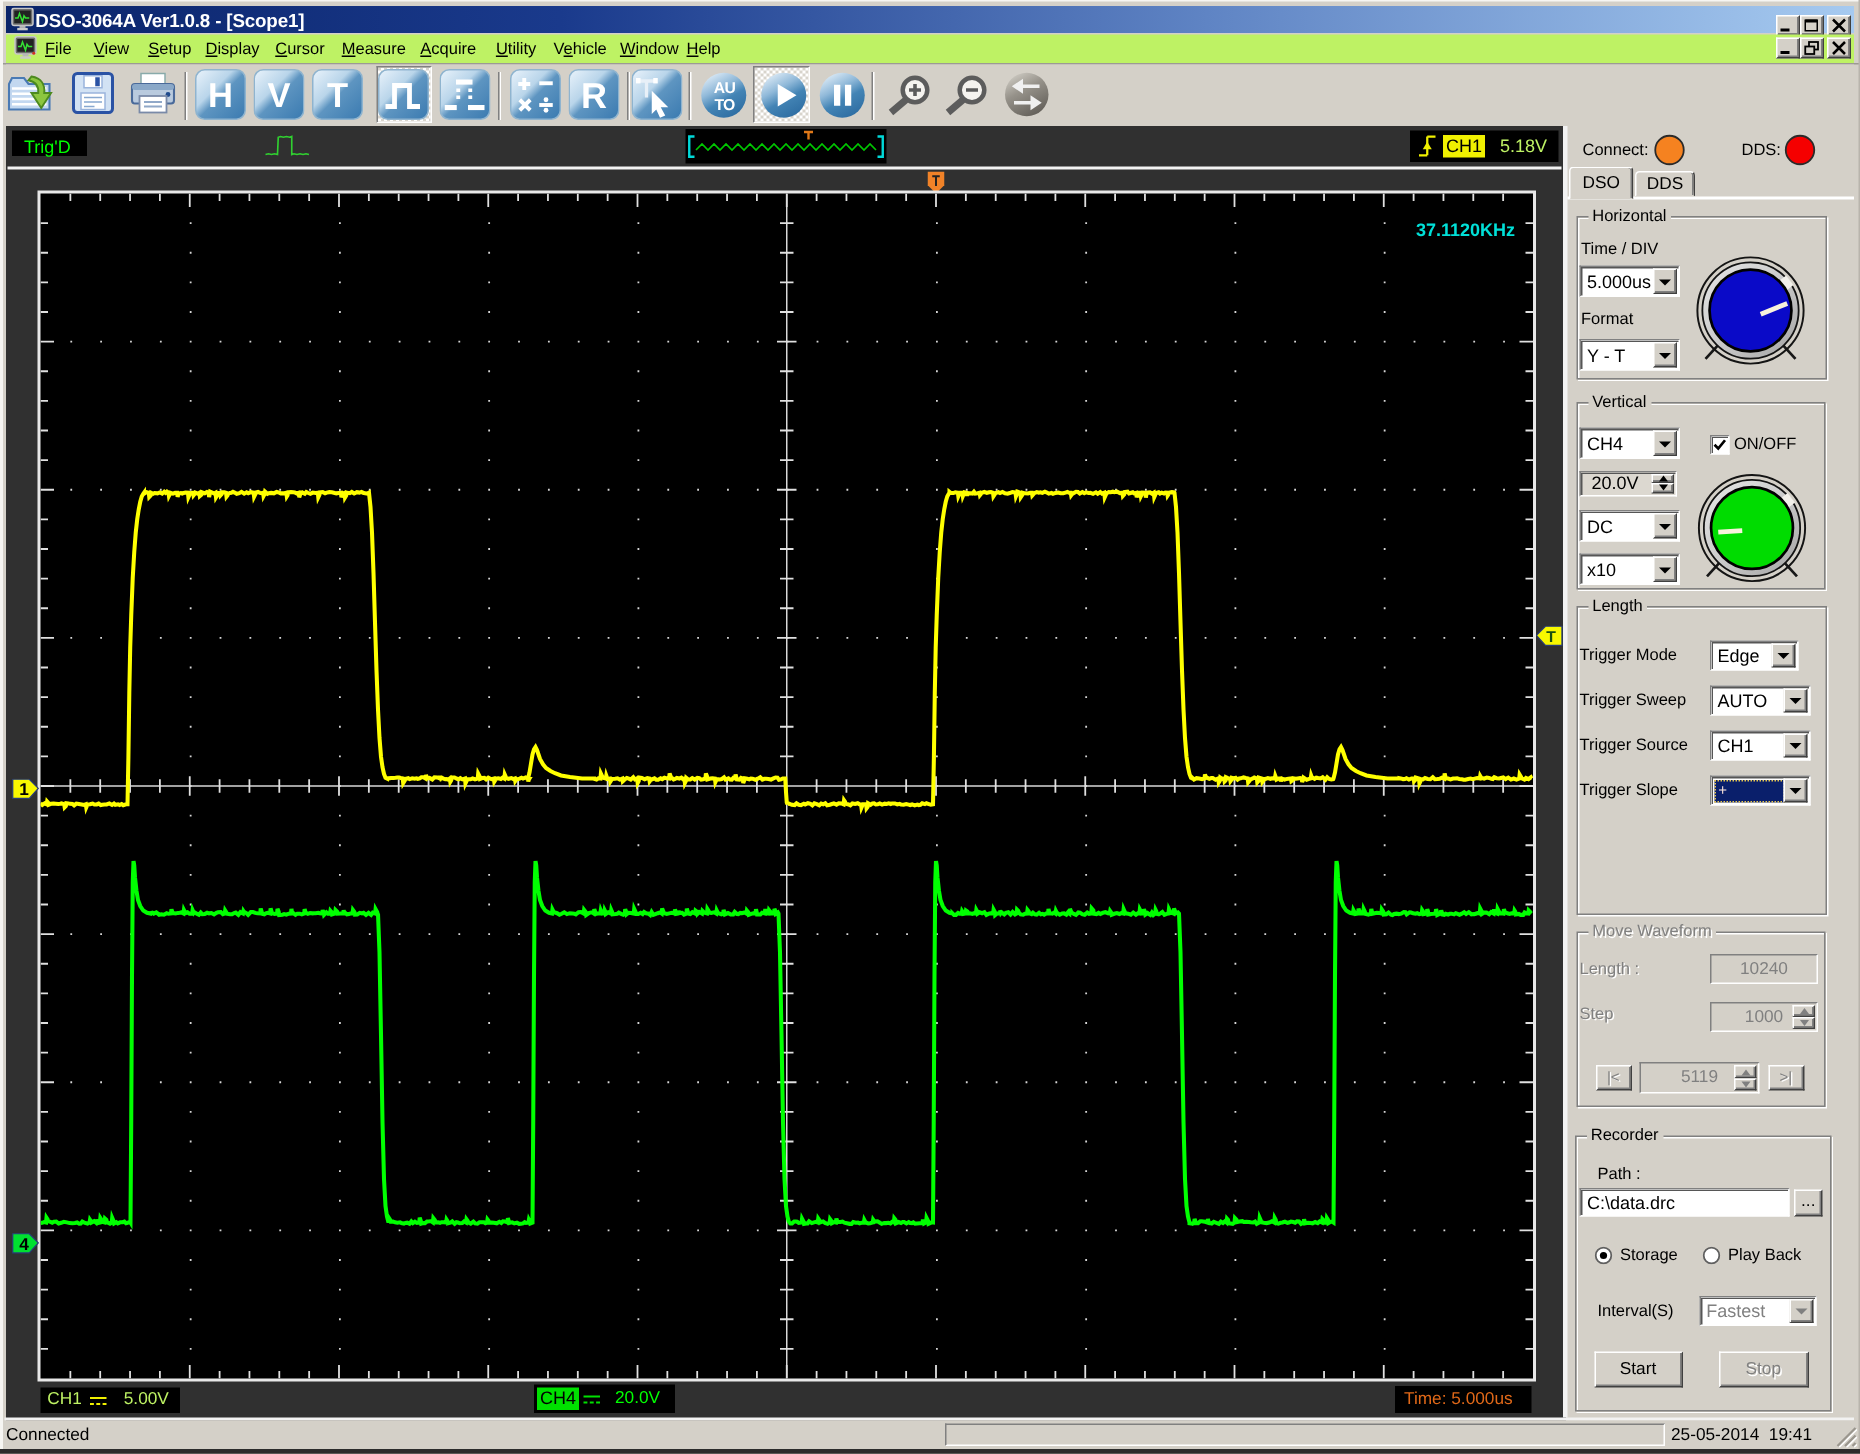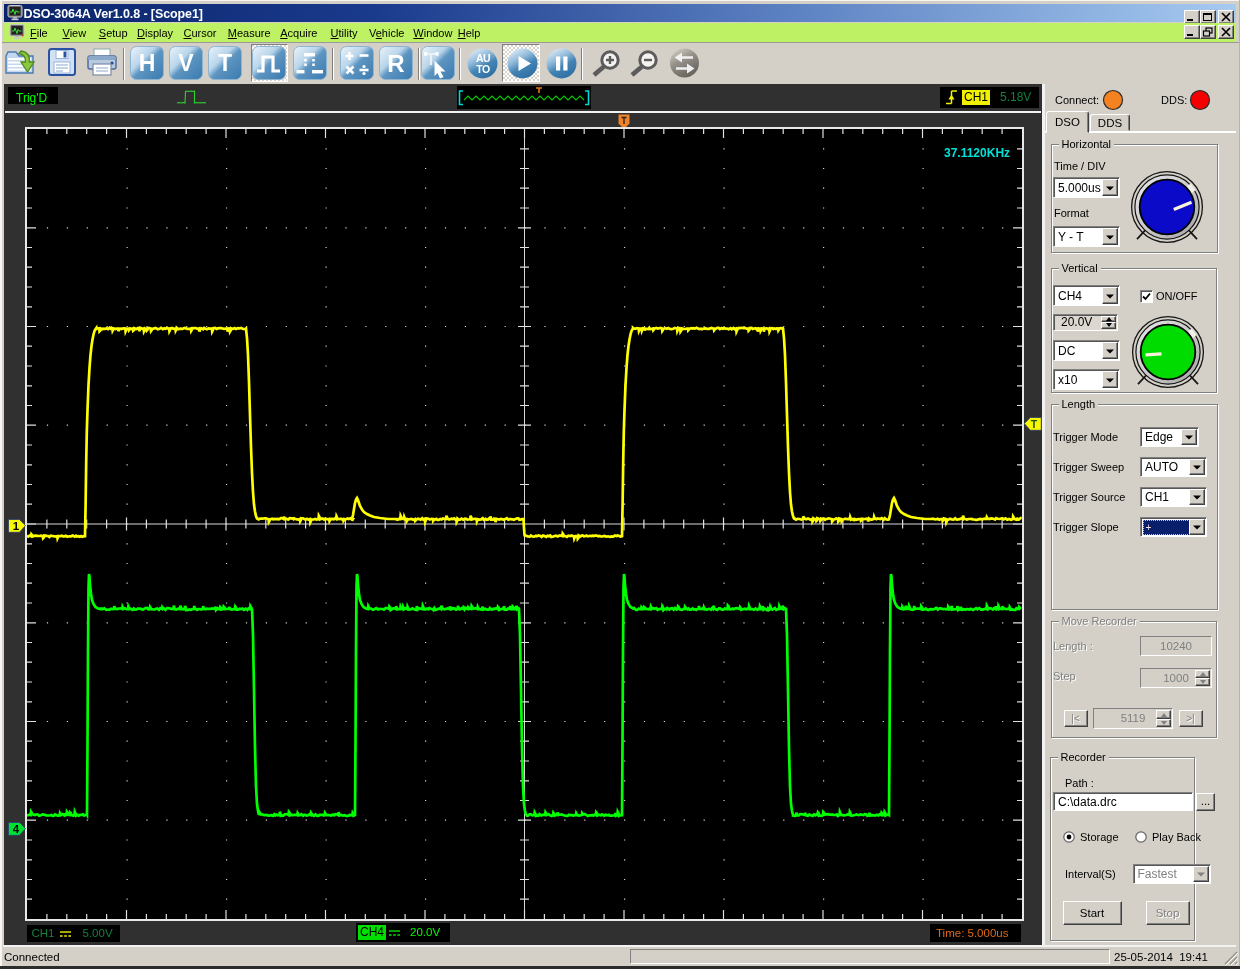--- a/index.html
+++ b/index.html
@@ -14,21 +14,21 @@
 .menuline{left:0;top:42px;width:1240px;height:1px;background:#9c9a94}
 .toolbar{left:4px;top:43px;width:1232px;height:41px;background:#d4d0c8}
 .tsep{top:5px;width:2px;height:32px;border-left:1px solid #808080;border-right:1px solid #fff}
 .tbtn{top:3px}
 .pressedfr{border:1px solid;border-color:#808080 #fff #fff #808080;background-image:conic-gradient(#fff 25%,#d8d4cc 0 50%,#fff 0 75%,#d8d4cc 0);background-size:4px 4px}
 .dark{left:4px;top:84px;width:1040px;height:863px;background:#303030}
 .blkbox{background:#000;position:absolute}
 .whline{position:absolute;background:#f2f2f2}
 .scopefr{position:absolute;left:21px;top:43px;width:999px;height:794px;background:#e8e8e8}
 .grn{color:#00ff00}
-.ylw{color:#15803d}
+.ylw{color:#bef264}
 .sunken{border:1px solid;border-color:#808080 #fff #fff #808080;box-shadow:inset 1px 1px 0 #565656}
 .sunken2{border:1px solid;border-color:#808080 #fff #fff #808080}
 .group{position:absolute;border:1px solid #808080;box-shadow:inset 1px 1px 0 #fff,1px 1px 0 #fff}
 .glegend{position:absolute;top:-7px;left:7px;background:#d4d0c8;padding:0 3px;font-size:11px}
 .combo{position:absolute;background:#fff}
 .combo .txt{position:absolute;left:4px;top:50%;transform:translateY(-50%);font-size:12px;white-space:pre}
 .drop{position:absolute;right:1px;top:1px;bottom:1px;width:16px;background:#d4d0c8;border:1px solid;border-color:#fff #404040 #404040 #fff;box-shadow:inset -1px -1px 0 #808080}
 .drop:after{content:"";position:absolute;left:50%;top:50%;transform:translate(-50%,-40%);border:4px solid transparent;border-top:4px solid #000;border-bottom:none}
 .drop.dis:after{border-top-color:#808080}
 .lbl{position:absolute;font-size:11px;white-space:pre}
@@ -411,21 +411,21 @@
     <span class="txt">CH1</span>
     <span class="drop"></span>
   </div>
 <div class="abs lbl" style="left:1053px;top:521px">Trigger Slope</div>
 <div class="combo sunken" style="left:1140px;top:517px;width:67px;height:20px">
     <div class="abs" style="left:1.5px;top:1.5px;width:47px;height:15px;background:#0a1f6b;border:1px dotted #e8c850;color:#f8e0d8;font-size:10px;line-height:14px;padding-left:2px">+</div>
     <span class="drop"></span>
   </div>
 
 <div class="group" style="left:1050.5px;top:621px;width:166.5px;height:117px">
-    <div class="glegend disemb">Move Recorder</div>
+    <div class="glegend disemb">Move Waveform</div>
   </div>
 <div class="abs lbl disemb" style="left:1053px;top:640px">Length :</div>
 <div class="abs sunken2" style="left:1140px;top:636px;width:72px;height:20px;text-align:center;line-height:18px;font-size:11.5px;color:#808080">10240</div>
 <div class="abs lbl disemb" style="left:1053px;top:670px">Step</div>
 <div class="abs sunken2 dis" style="left:1140px;top:668px;width:72px;height:20px;text-align:center;line-height:18px;font-size:11.5px;color:#808080">1000<span class="spin">
       <span class="spinb" style="top:0">
         <span class="arr-u"></span>
       </span>
       <span class="spinb" style="top:50%">
         <span class="arr-d"></span>
@@ -435,21 +435,21 @@
 <div class="abs sunken2 dis" style="left:1093px;top:708px;width:80px;height:21px;text-align:center;line-height:19px;font-size:11.5px;color:#808080">5119<span class="spin">
       <span class="spinb" style="top:0">
         <span class="arr-u"></span>
       </span>
       <span class="spinb" style="top:50%">
         <span class="arr-d"></span>
       </span>
     </span></div>
 <div class="btn disemb" style="left:1178.5px;top:710px;width:24px;height:17px;line-height:15px;font-size:10px">&gt;|</div>
 
-<div class="group" style="left:1049.5px;top:756.5px;width:145px;height:184px">
+<div class="group" style="left:1049.5px;top:756.5px;width:171px;height:184px">
     <div class="glegend">Recorder</div>
   </div>
 <div class="abs lbl" style="left:1065px;top:777px">Path :</div>
 <div class="combo sunken" style="left:1053px;top:792px;width:140px;height:19px">
     <span class="txt">C:\data.drc</span>
   </div>
 <div class="btn" style="left:1196px;top:793px;width:19px;height:18px;line-height:14px">...</div>
 <svg class="abs" style="left:1062.5px;top:830.5px" width="12" height="12">
     <circle cx="6" cy="6" r="5.2" fill="#fff" stroke="#606060" stroke-width="1.2"></circle>
     <circle cx="6" cy="6" r="2.4" fill="#000"></circle>
@@ -458,21 +458,21 @@
 <svg class="abs" style="left:1135px;top:830.5px" width="12" height="12">
     <circle cx="6" cy="6" r="5.2" fill="#fff" stroke="#606060" stroke-width="1.2"></circle>
   </svg>
 <div class="abs lbl" style="left:1152px;top:831px">Play Back</div>
 <div class="abs lbl" style="left:1065px;top:868px">Interval(S)</div>
 <div class="combo sunken" style="left:1132.5px;top:864px;width:78px;height:20px;background:#ffffff">
     <span class="txt disemb">Fastest</span>
     <span class="drop dis"></span>
   </div>
 <div class="btn" style="left:1062.5px;top:901px;width:59px;height:24px;line-height:22px">Start</div>
-<div class="btn disemb" style="left:1145.5px;top:901px;width:44px;height:24px;line-height:22px">Stop</div>
+<div class="btn disemb" style="left:1145.5px;top:901px;width:60px;height:24px;line-height:22px">Stop</div>
 
 <div class="abs statusbar">
 <div class="abs" style="left:4px;top:3.5px;font-size:11.5px">Connected</div>
 <div class="abs sunken2" style="left:630px;top:2px;width:480px;height:15px"></div>
 <div class="abs" style="left:1114px;top:3.5px;font-size:11.5px">25-05-2014&nbsp;&nbsp;19:41</div>
 <svg class="abs" style="left:1222px;top:2px" width="16" height="16">
 <path d="M15 3 L3 15 M15 8 L8 15 M15 13 L13 15" stroke="#9a968e" stroke-width="1.5"></path>
 <path d="M16 4 L4 16 M16 9 L9 16 M16 14 L14 16" stroke="#fff" stroke-width="1"></path>
 </svg>
 </div>

